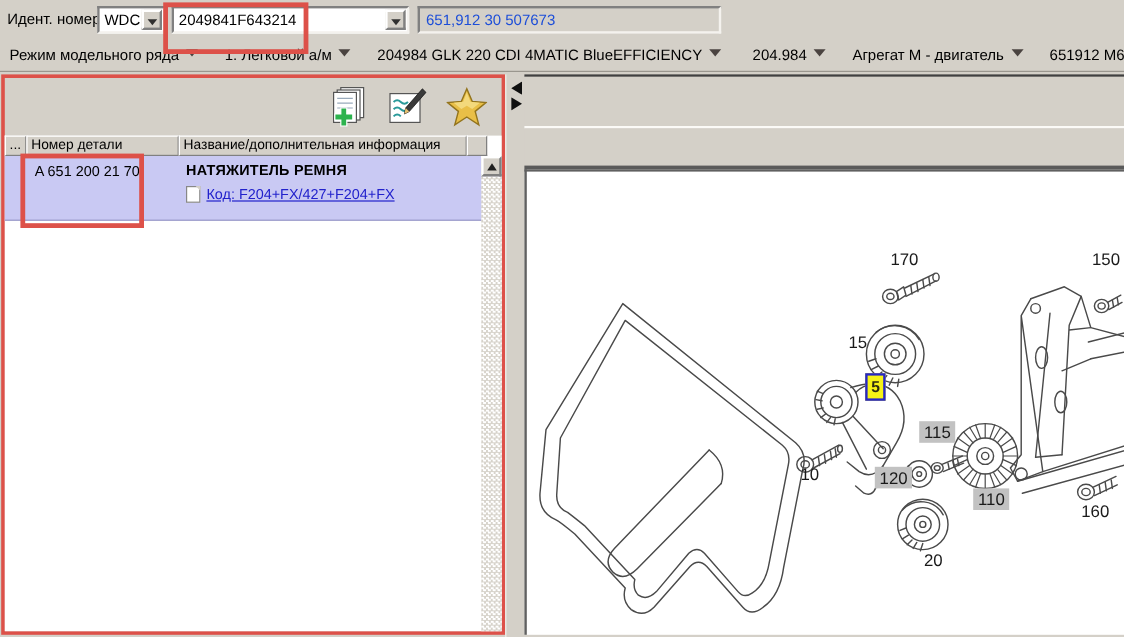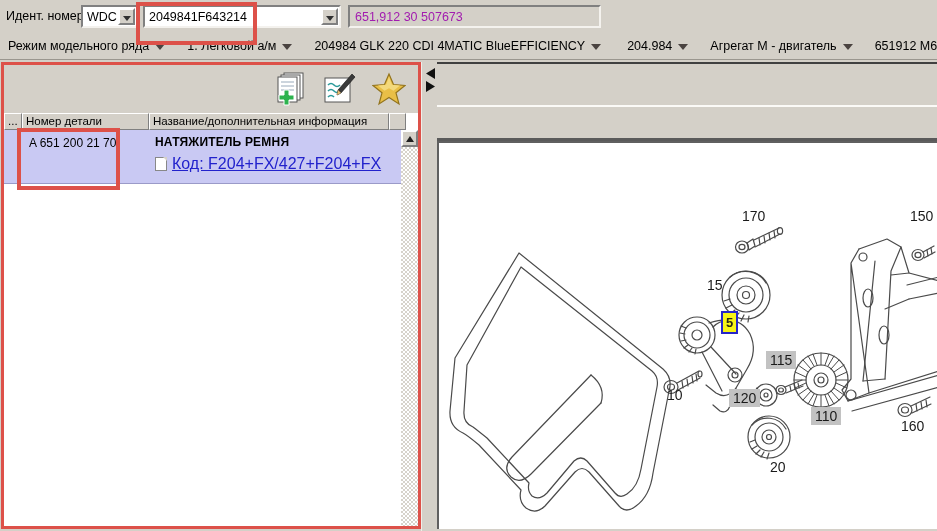--- a/index.html
+++ b/index.html
@@ -30,32 +30,32 @@
   }
   .combo-btn .tri {
     position:absolute; left:3px; top:6px; width:0; height:0;
     border-left:4px solid transparent; border-right:4px solid transparent;
     border-top:5px solid #303030;
   }
   .vin-combo { position:absolute; left:143px; top:5px; width:198px; height:23px; }
   .vin-combo .val { position:absolute; left:4px; top:3px; }
   .ro-field {
     position:absolute; left:348px; top:5px; width:253px; height:23px;
-    background:#d4d0c8; color:#a21caf;
+    background:#d4d0c8; color:#1d4ed8;
     border-top:2px solid #808080; border-left:2px solid #808080;
     border-bottom:2px solid #f4f2ee; border-right:2px solid #f4f2ee;
   }
   .ro-field .val { position:absolute; left:5px; top:3px; }
   
   .menubar {
     position:absolute; left:0; top:33px; width:937px; height:27px;
     display:flex; align-items:center; padding-left:8px;
     border-bottom:1px solid #9a968e;
   }
-  .mi { display:flex; align-items:center; white-space:nowrap; cursor:default; }
+  .mi { display:flex; white-space:nowrap; cursor:default; }
   .mi .tri {
     width:0; height:0; margin-left:6px; margin-top:2px;
     border-left:5px solid transparent; border-right:5px solid transparent;
     border-top:6px solid #4a4340;
   }
   .mi + .mi { margin-left:22px; }
   .m3 + .m4 { margin-left:26px; }
   
   .left-panel {
     position:absolute; left:1px; top:62px; width:420px; height:467px;
@@ -89,21 +89,21 @@
   .row-name { font-weight:bold; letter-spacing:.2px; }
   .row-link-line { display:flex; align-items:center; margin-top:6px; gap:5px; }
   .doc-ico {
     width:12px; height:14px; background:#fff; border:1px solid #888;
     position:relative; flex:0 0 auto;
   }
   .doc-ico:before {
     content:""; position:absolute; right:-1px; top:-1px;
     border-left:4px solid transparent; border-top:4px solid #d4d0c8;
   }
-  .code-link { color:#2222cc; text-decoration:underline; font-size:16px; cursor:pointer; }
+  .code-link { color:#2222cc; text-decoration:underline; font-size:12px; cursor:pointer; }
   
   .vsb { position:absolute; right:0; top:17px; width:17px; height:396px; }
   .sb-btn {
     position:relative; width:17px; height:17px; background:#d4d0c8;
     border-top:2px solid #fff; border-left:2px solid #fff;
     border-bottom:2px solid #808080; border-right:2px solid #808080;
     cursor:pointer;
   }
   .sb-btn .tri {
     position:absolute; left:3px; top:4px; width:0; height:0;

